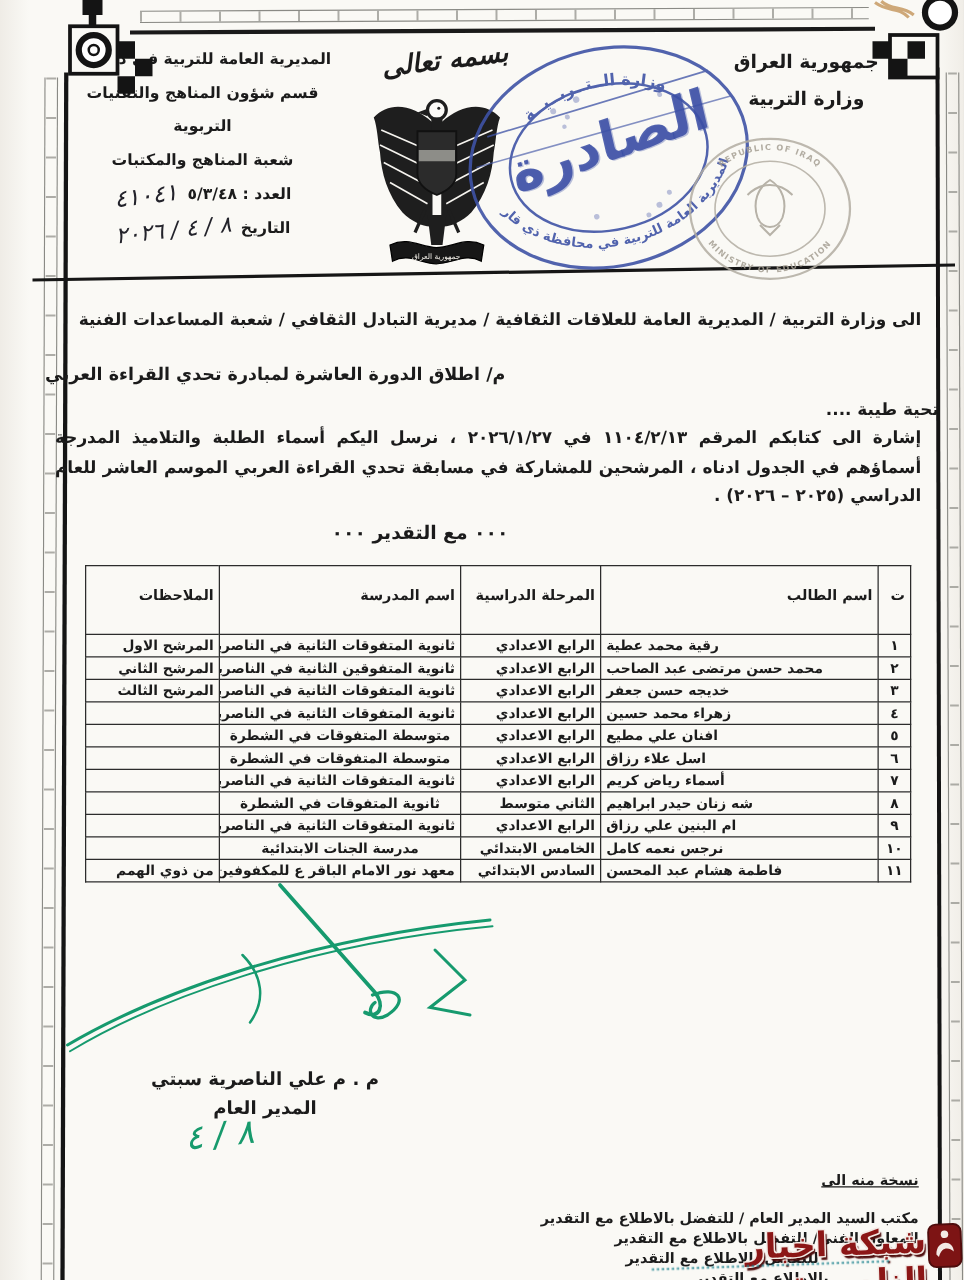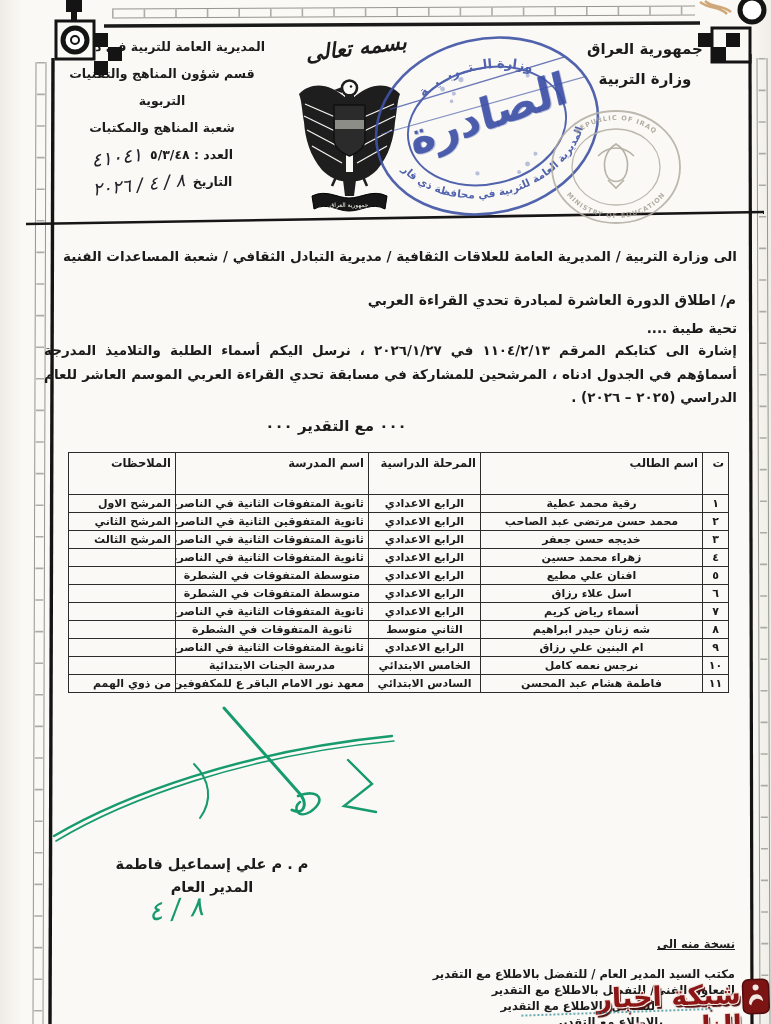--- a/index.html
+++ b/index.html
@@ -15,33 +15,33 @@
   .hdr-right{top:34px; right:28px; width:196px; font-size:15px; line-height:30px; font-weight:bold; text-align:center; direction:rtl;}
   .hdr-left{top:38px; left:46px; width:232px; direction:rtl; text-align:center; font-weight:bold; font-size:12.5px; line-height:18px; display:flex; flex-direction:column; gap:9px;}
   .hdr-left .numline{display:flex; flex-direction:row; justify-content:center; align-items:center; gap:8px; direction:rtl;}
   .hand{font-style:italic; letter-spacing:2px; font-weight:normal; color:#23232b; display:inline-block;}
   .hand-num{font-size:19px; transform:rotate(-7deg) translateY(2px);}
   .hand-date{font-size:18px; transform:rotate(-6deg) translateY(3px);}
   .basmala{top:36px; left:296px; width:120px; font-size:21px; font-weight:bold; font-style:italic; transform:rotate(-7deg); direction:rtl; text-align:center;}
 
   
   .toline{top:248px; right:34px; left:58px; direction:rtl; text-align:right; font-size:13.5px; font-weight:bold;}
-  .subject{top:292px; left:36px; width:700px; direction:rtl; text-align:right; font-size:14px; font-weight:bold;}
-  .greet{top:320px; right:34px; direction:rtl; font-size:13.5px; font-weight:bold;}
+  .subject{top:292px; left:36px; width:700px; direction:rtl; text-align:left; font-size:14px; font-weight:bold;}
+  .greet{top:320px; right:20px; direction:rtl; font-size:13.5px; font-weight:bold;}
   .para{top:339px; right:34px; left:44px; direction:rtl; text-align:justify; text-align-last:right; font-size:13.5px; font-weight:bold; line-height:23.5px;}
   .closing{top:417px; left:36px; width:600px; direction:rtl; text-align:center; font-size:15px; font-weight:bold; letter-spacing:1px;}
 
   
   table.list{position:absolute; top:452px; left:68px; width:660px; border-collapse:collapse; direction:rtl; table-layout:fixed;}
   table.list th, table.list td{border:1px solid #2c2c2c; font-weight:bold; padding:0 4px; overflow:hidden; white-space:nowrap;}
-  table.list th{height:38px; font-size:11.5px; text-align:right; vertical-align:top; padding-top:3px;}
+  table.list th{height:38px; font-size:11.5px; text-align:right; vertical-align:top; padding-top:16px;}
   table.list td{height:17px; font-size:11px; line-height:15px;}
   td.c-idx{text-align:center;}
-  td.c-name{text-align:center;}
-  td.c-stage{text-align:center;}
+  td.c-name{text-align:left;}
+  td.c-stage{}
   td.c-school{text-align:center;}
   td.c-note{text-align:right;}
   th.h-idx{text-align:center;}
 
   
   .sig-text{top:853px; left:92px; width:240px; direction:rtl; text-align:center; font-size:14.5px; font-weight:bold; line-height:23px;}
   .sig-hand-date{top:893px; left:148px; font-size:27px; color:#179a6c; direction:rtl; transform:rotate(-6deg); font-style:italic; letter-spacing:6px;}
 
   
   .footer{top:936px; right:36px; width:560px; direction:rtl; text-align:right; font-size:11.5px; font-weight:bold; line-height:16px;}
@@ -324,21 +324,21 @@
     <g stroke="#169a6e" fill="none" stroke-linecap="round">
       <path d="M2,140 C70,100 190,55 340,40" stroke-width="2.4"></path>
       <path d="M4,145 C72,104 192,59 342,45" stroke-width="1.6"></path>
       <path d="M172,12 L248,98 C256,108 252,120 240,114" stroke-width="3"></path>
       <path d="M142,68 C158,84 161,104 148,122" stroke-width="2"></path>
       <path d="M246,100 C266,92 276,104 258,116 C246,123 240,112 248,106" stroke-width="2.6"></path>
       <path d="M296,64 L320,88 L292,110 L324,116" stroke-width="2.4"></path>
     </g>
   </svg>
   <div class="abs sig-text" style="z-index:4">
-    <div>م . م علي إسماعيل فاطمة</div>
+    <div>م . م علي الناصرية سبتي</div>
     <div>المدير العام</div>
   </div>
   <div class="abs sig-hand-date" style="z-index:4">٨ / ٤</div>
 
   <div class="abs footer" style="z-index:3">
     <div class="head">نسخة منه الى</div>
     <div>مكتب السيد المدير العام / للتفضل بالاطلاع مع التقدير</div>
     <div>المعاون الفني/ للتفضل بالاطلاع مع التقدير</div>
     <div class="shift-a">للتفضل بالاطلاع مع التقدير</div>
     <div class="shift-b">بالاطلاع مع التقدير</div>

